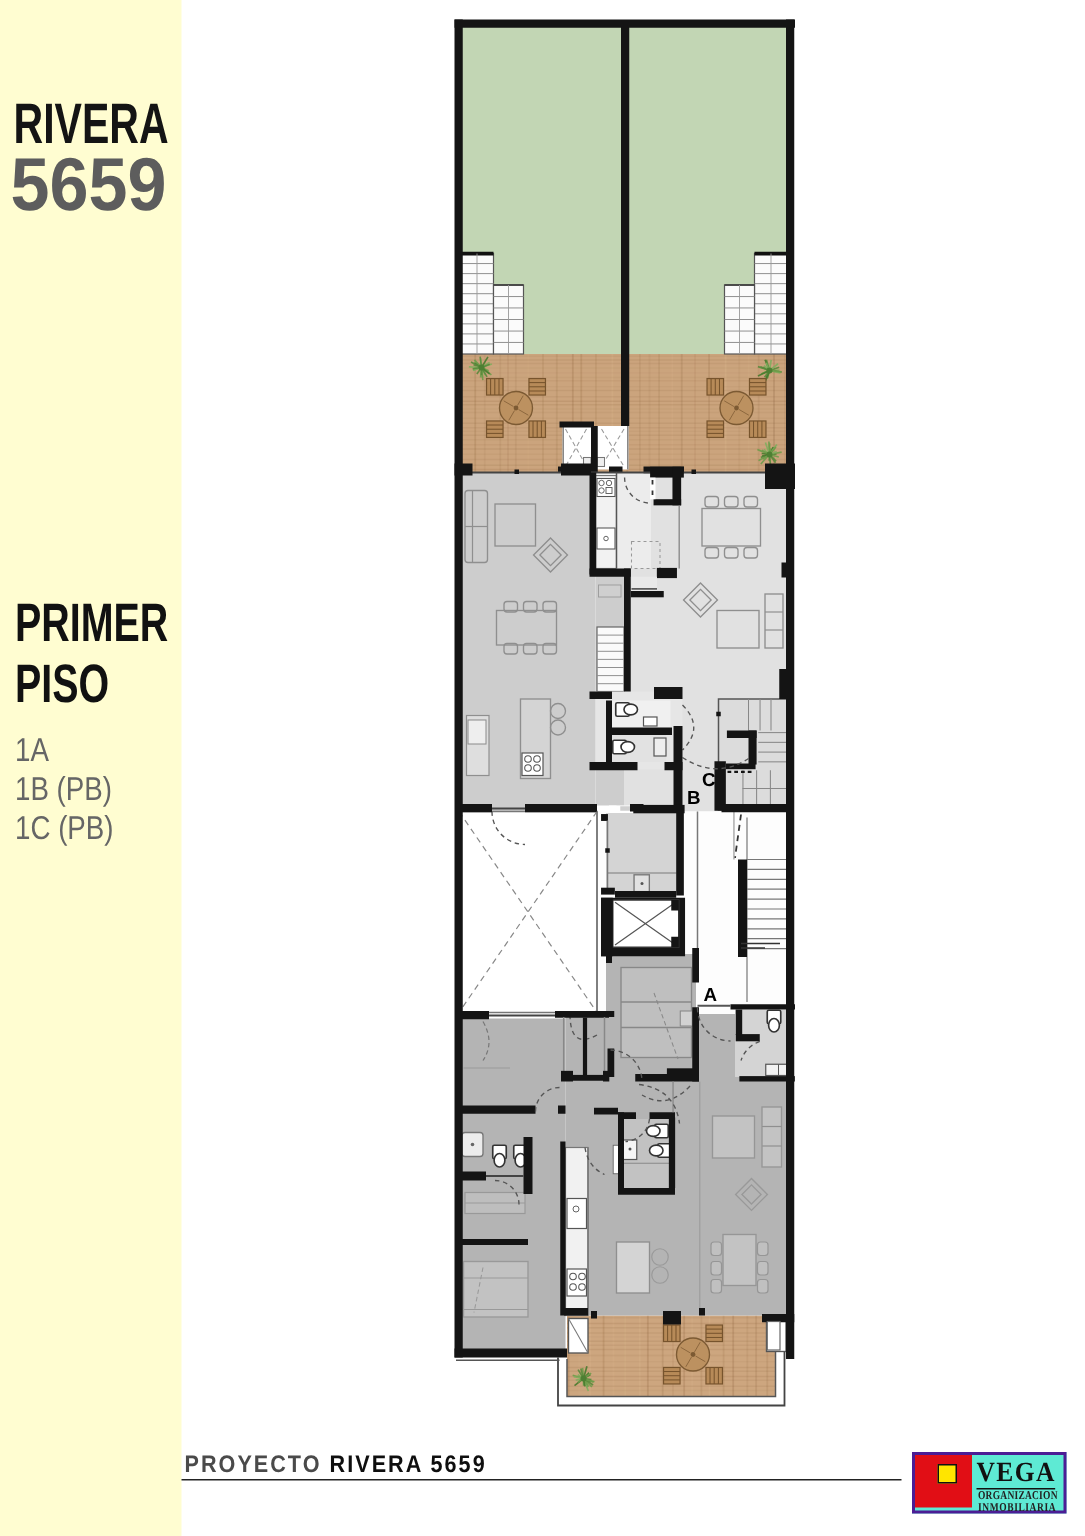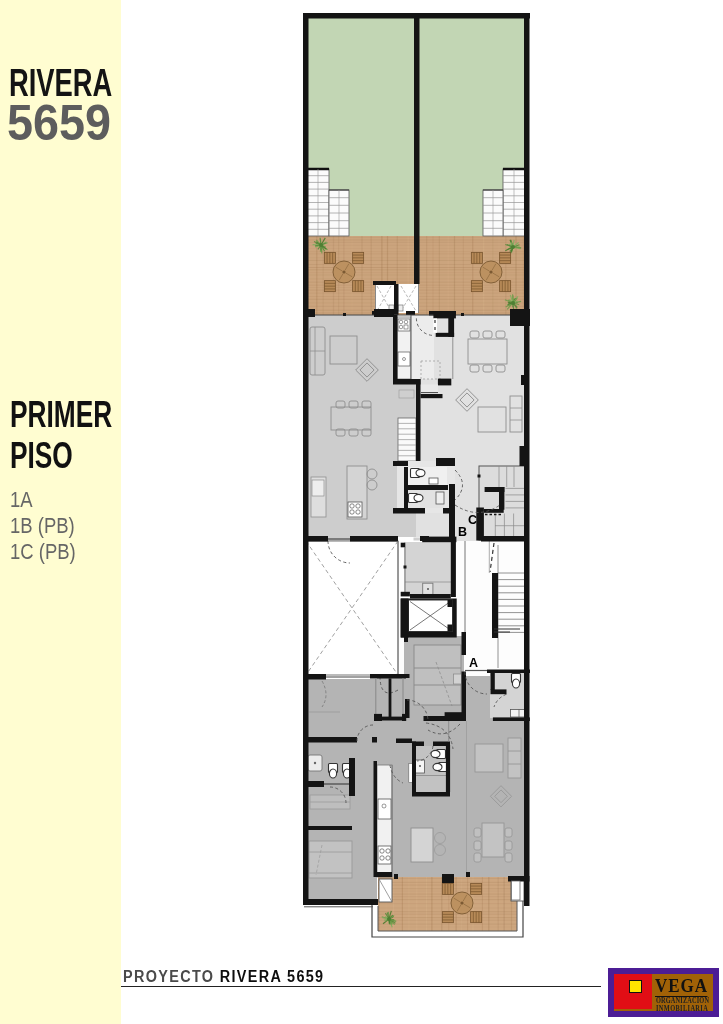--- a/index.html
+++ b/index.html
@@ -9,21 +9,21 @@
   #rivera{left:9px;top:62px;font-size:38px;font-weight:700;color:#141414;transform:scaleX(0.72);letter-spacing:0px;}
   #n5659{left:7px;top:94px;font-size:50px;font-weight:700;color:#5d5d5d;transform:scaleX(0.935);}
   #primer{left:10px;top:394px;font-size:36px;font-weight:700;color:#111;transform:scaleX(0.73);}
   #piso{left:10px;top:435px;font-size:36px;font-weight:700;color:#111;transform:scaleX(0.73);}
   #u1a{left:10px;top:487px;font-size:22px;font-weight:400;color:#666;transform:scaleX(0.84);}
   #u1b{left:10px;top:513px;font-size:22px;font-weight:400;color:#666;transform:scaleX(0.84);}
   #u1c{left:10px;top:539px;font-size:22px;font-weight:400;color:#666;transform:scaleX(0.84);}
   #footline{position:absolute;left:121px;top:985.5px;width:480px;height:1.8px;background:#222;}
   #foot{left:123px;top:968px;font-size:16px;font-weight:700;color:#4a4a4a;letter-spacing:1.5px;transform:scaleX(0.90);}
   #foot b{color:#0e0e0e;}
-  #logo{position:absolute;left:608px;top:968px;width:99px;height:37px;border:6px solid #4c1d95;background:#a16207;}
+  #logo{position:absolute;left:608px;top:968px;width:99px;height:37px;border:2px solid #4c1d95;background:#5eead4;}
   #logored{position:absolute;left:0;top:0;width:38px;height:35px;background:#e10e15;}
   #logoyellow{position:absolute;left:15px;top:6px;width:11px;height:11px;background:#ffe500;border:1.5px solid #111;}
   #vega{position:absolute;left:41px;top:3px;font-size:18.5px;font-family:"Liberation Serif",serif;font-weight:700;color:#111;letter-spacing:1px;transform:scaleX(0.92);transform-origin:0 0;border-bottom:1.5px solid #111;line-height:1.0;padding-bottom:0px;}
   #org{position:absolute;left:42px;top:22px;font-size:8px;font-family:"Liberation Serif",serif;font-weight:700;color:#222;letter-spacing:0.2px;transform:scaleX(0.79);transform-origin:0 0;}
   #inm{position:absolute;left:42px;top:29.5px;font-size:8px;font-family:"Liberation Serif",serif;font-weight:700;color:#222;letter-spacing:0.5px;transform:scaleX(0.79);transform-origin:0 0;}
 </style>
 </head>
 <body>
 <div id="sidebar"></div>
 <div class="t" id="rivera">RIVERA</div>

